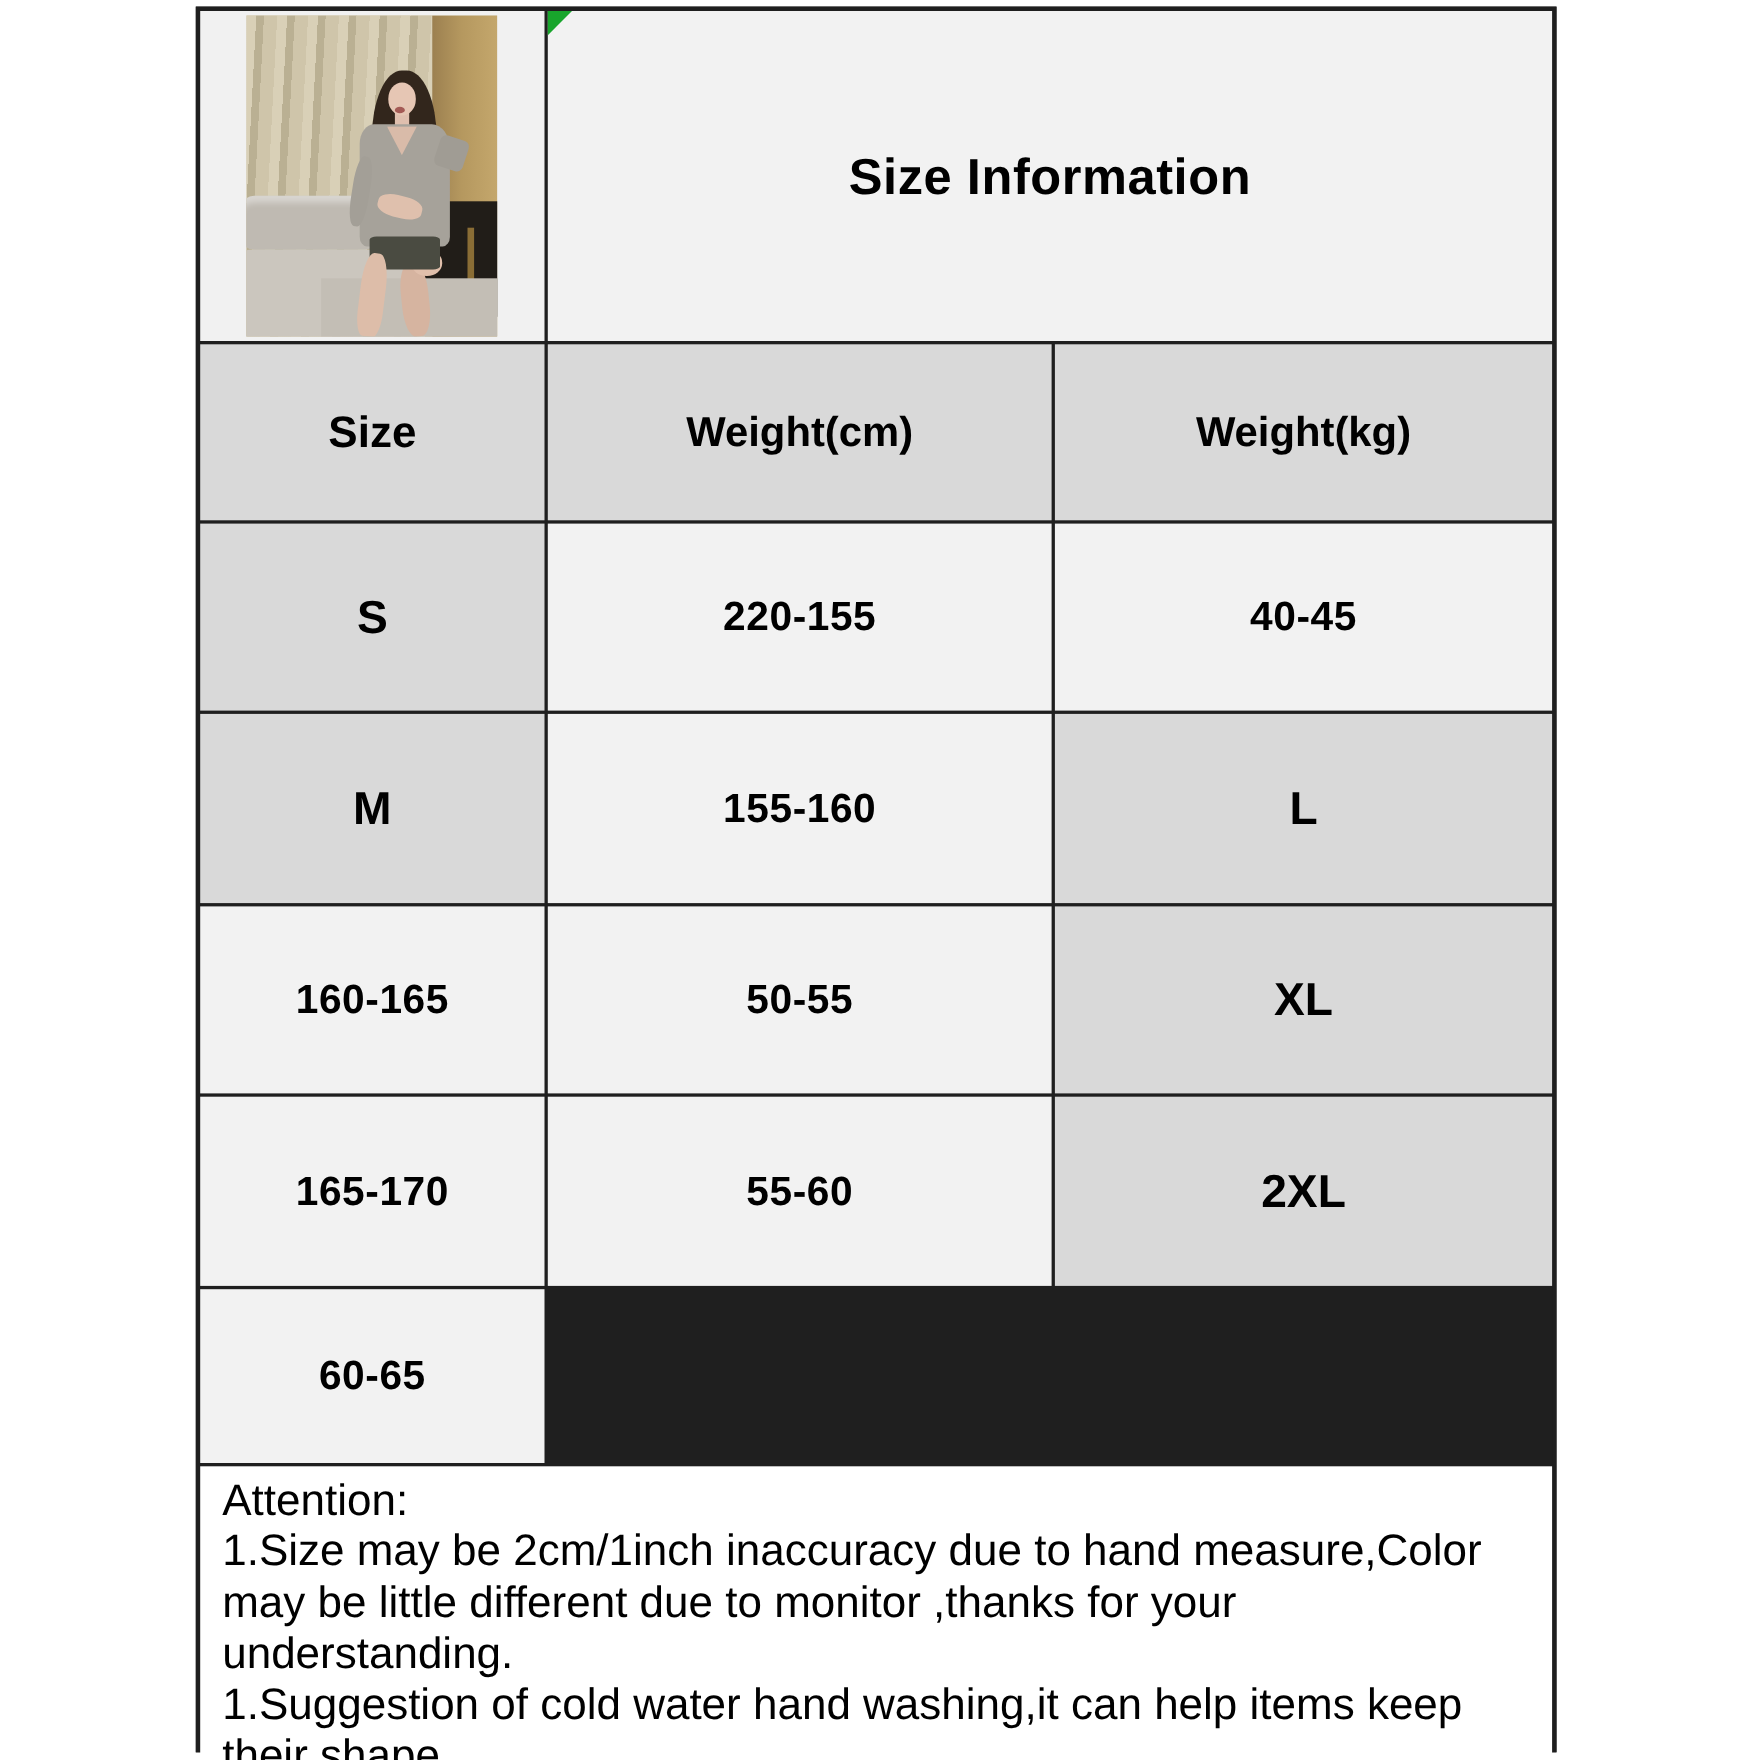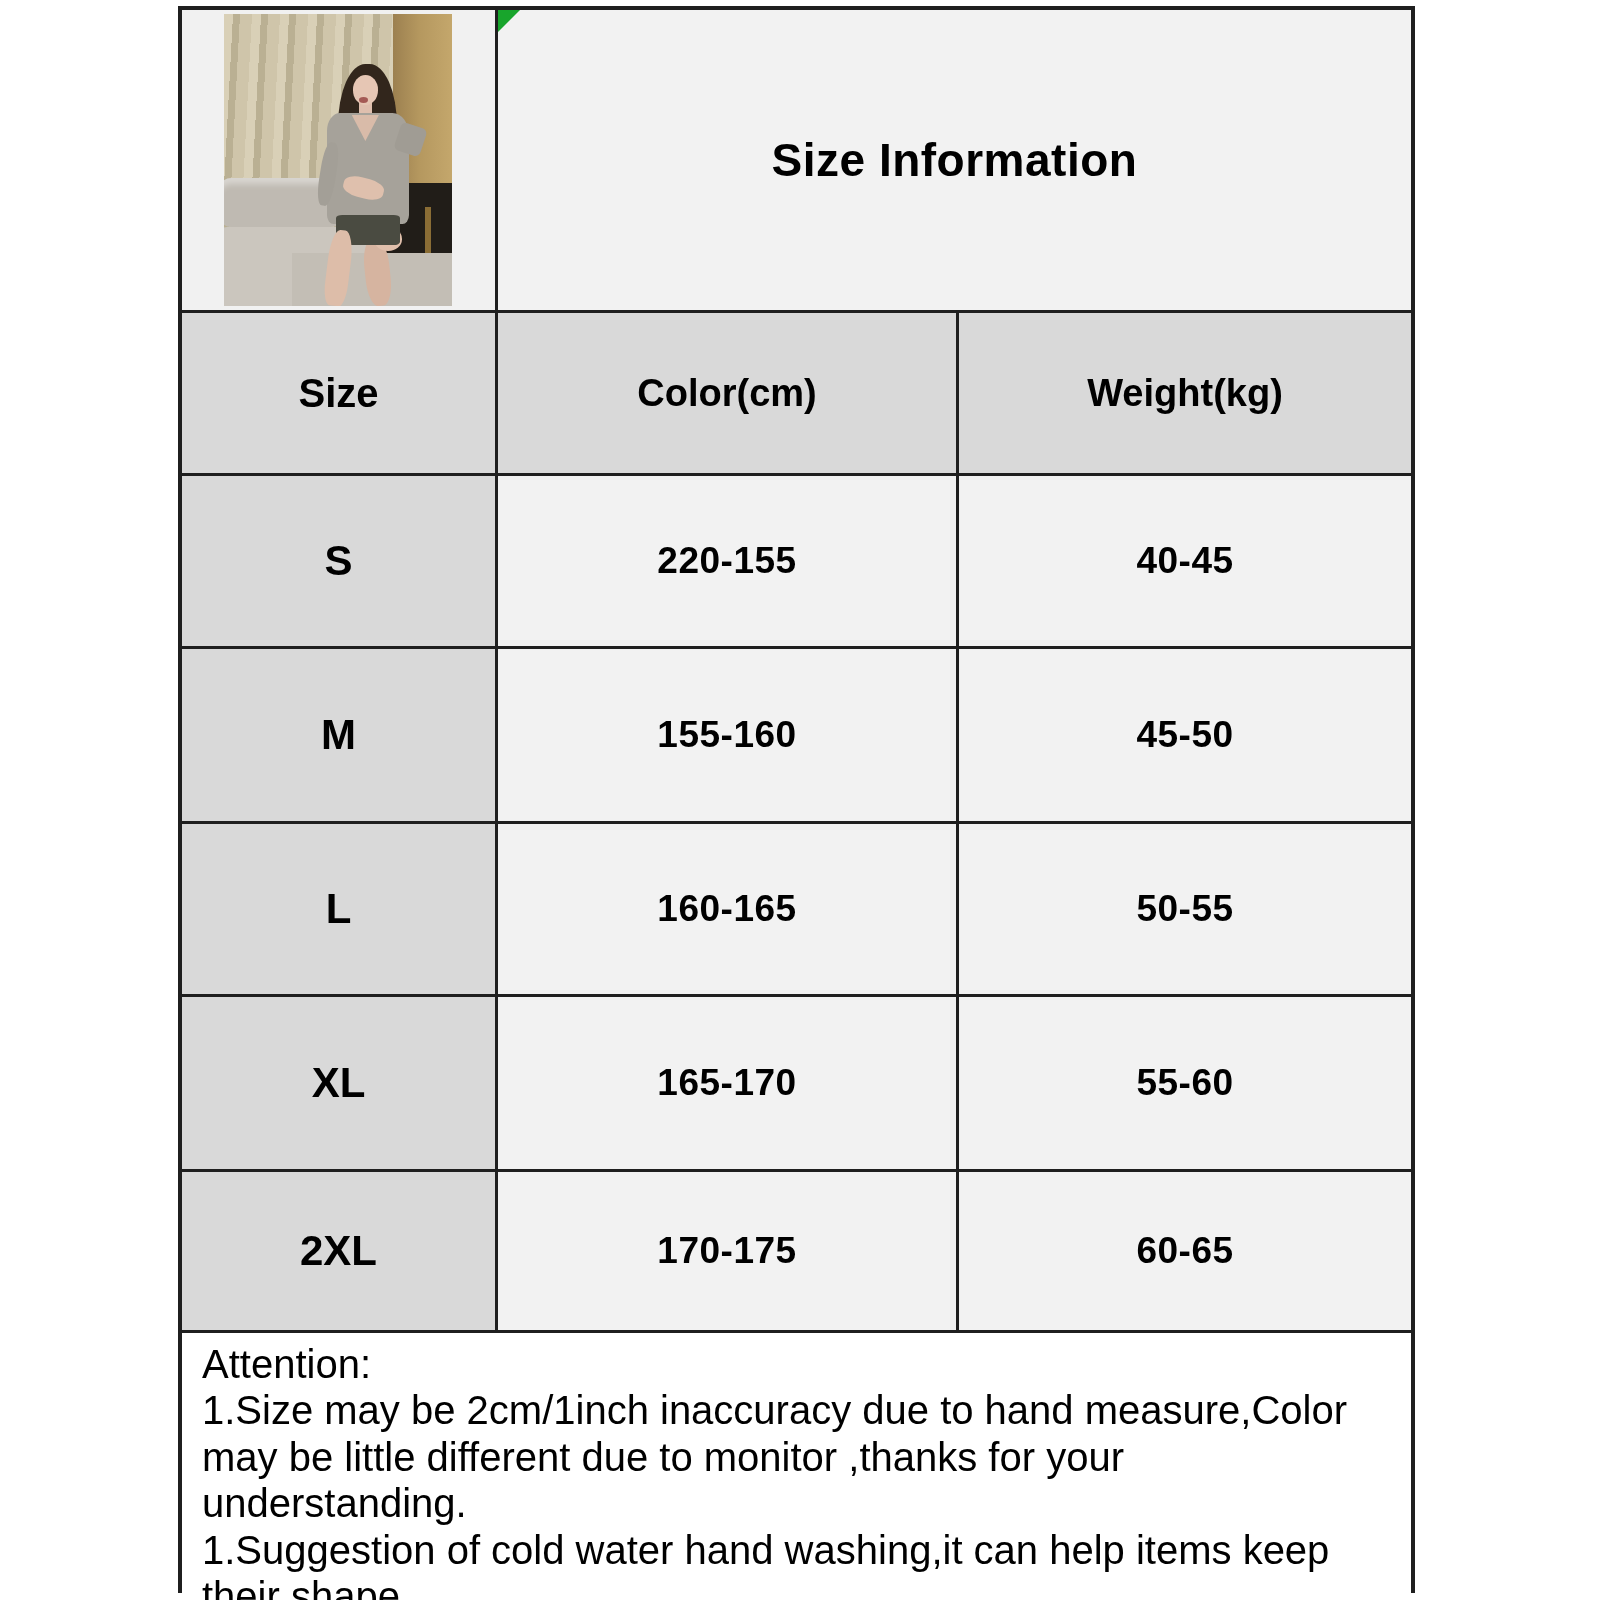--- a/index.html
+++ b/index.html
@@ -87,41 +87,39 @@
       <div class="forearm"></div>
       <div class="leg-front"></div>
     </div>
   </div>
   <div class="cell title-cell">
     <span class="corner-flag"></span>
     <div class="title-text">Size Information</div>
   </div>
 
   <div class="cell head size-head">Size</div>
-  <div class="cell head">Color(cm)</div>
+  <div class="cell head">Weight(cm)</div>
   <div class="cell head">Weight(kg)</div>
 
   <div class="cell size-col">S</div>
   <div class="cell val">220-155</div>
   <div class="cell val">40-45</div>
 
   <div class="cell size-col">M</div>
   <div class="cell val">155-160</div>
-  <div class="cell val">45-50</div>
 
   <div class="cell size-col">L</div>
   <div class="cell val">160-165</div>
   <div class="cell val">50-55</div>
 
   <div class="cell size-col">XL</div>
   <div class="cell val">165-170</div>
   <div class="cell val">55-60</div>
 
   <div class="cell size-col">2XL</div>
-  <div class="cell val">170-175</div>
   <div class="cell val">60-65</div>
 
   <div class="attention-cell">
     <p class="note">Attention:</p>
     <p class="note">1.Size may be 2cm/1inch inaccuracy due to hand measure,Color may be little different due to monitor ,thanks for your understanding.</p>
     <p class="note">1.Suggestion of cold water hand washing,it can help items keep their shape.</p>
   </div>
 
 </div>
 

